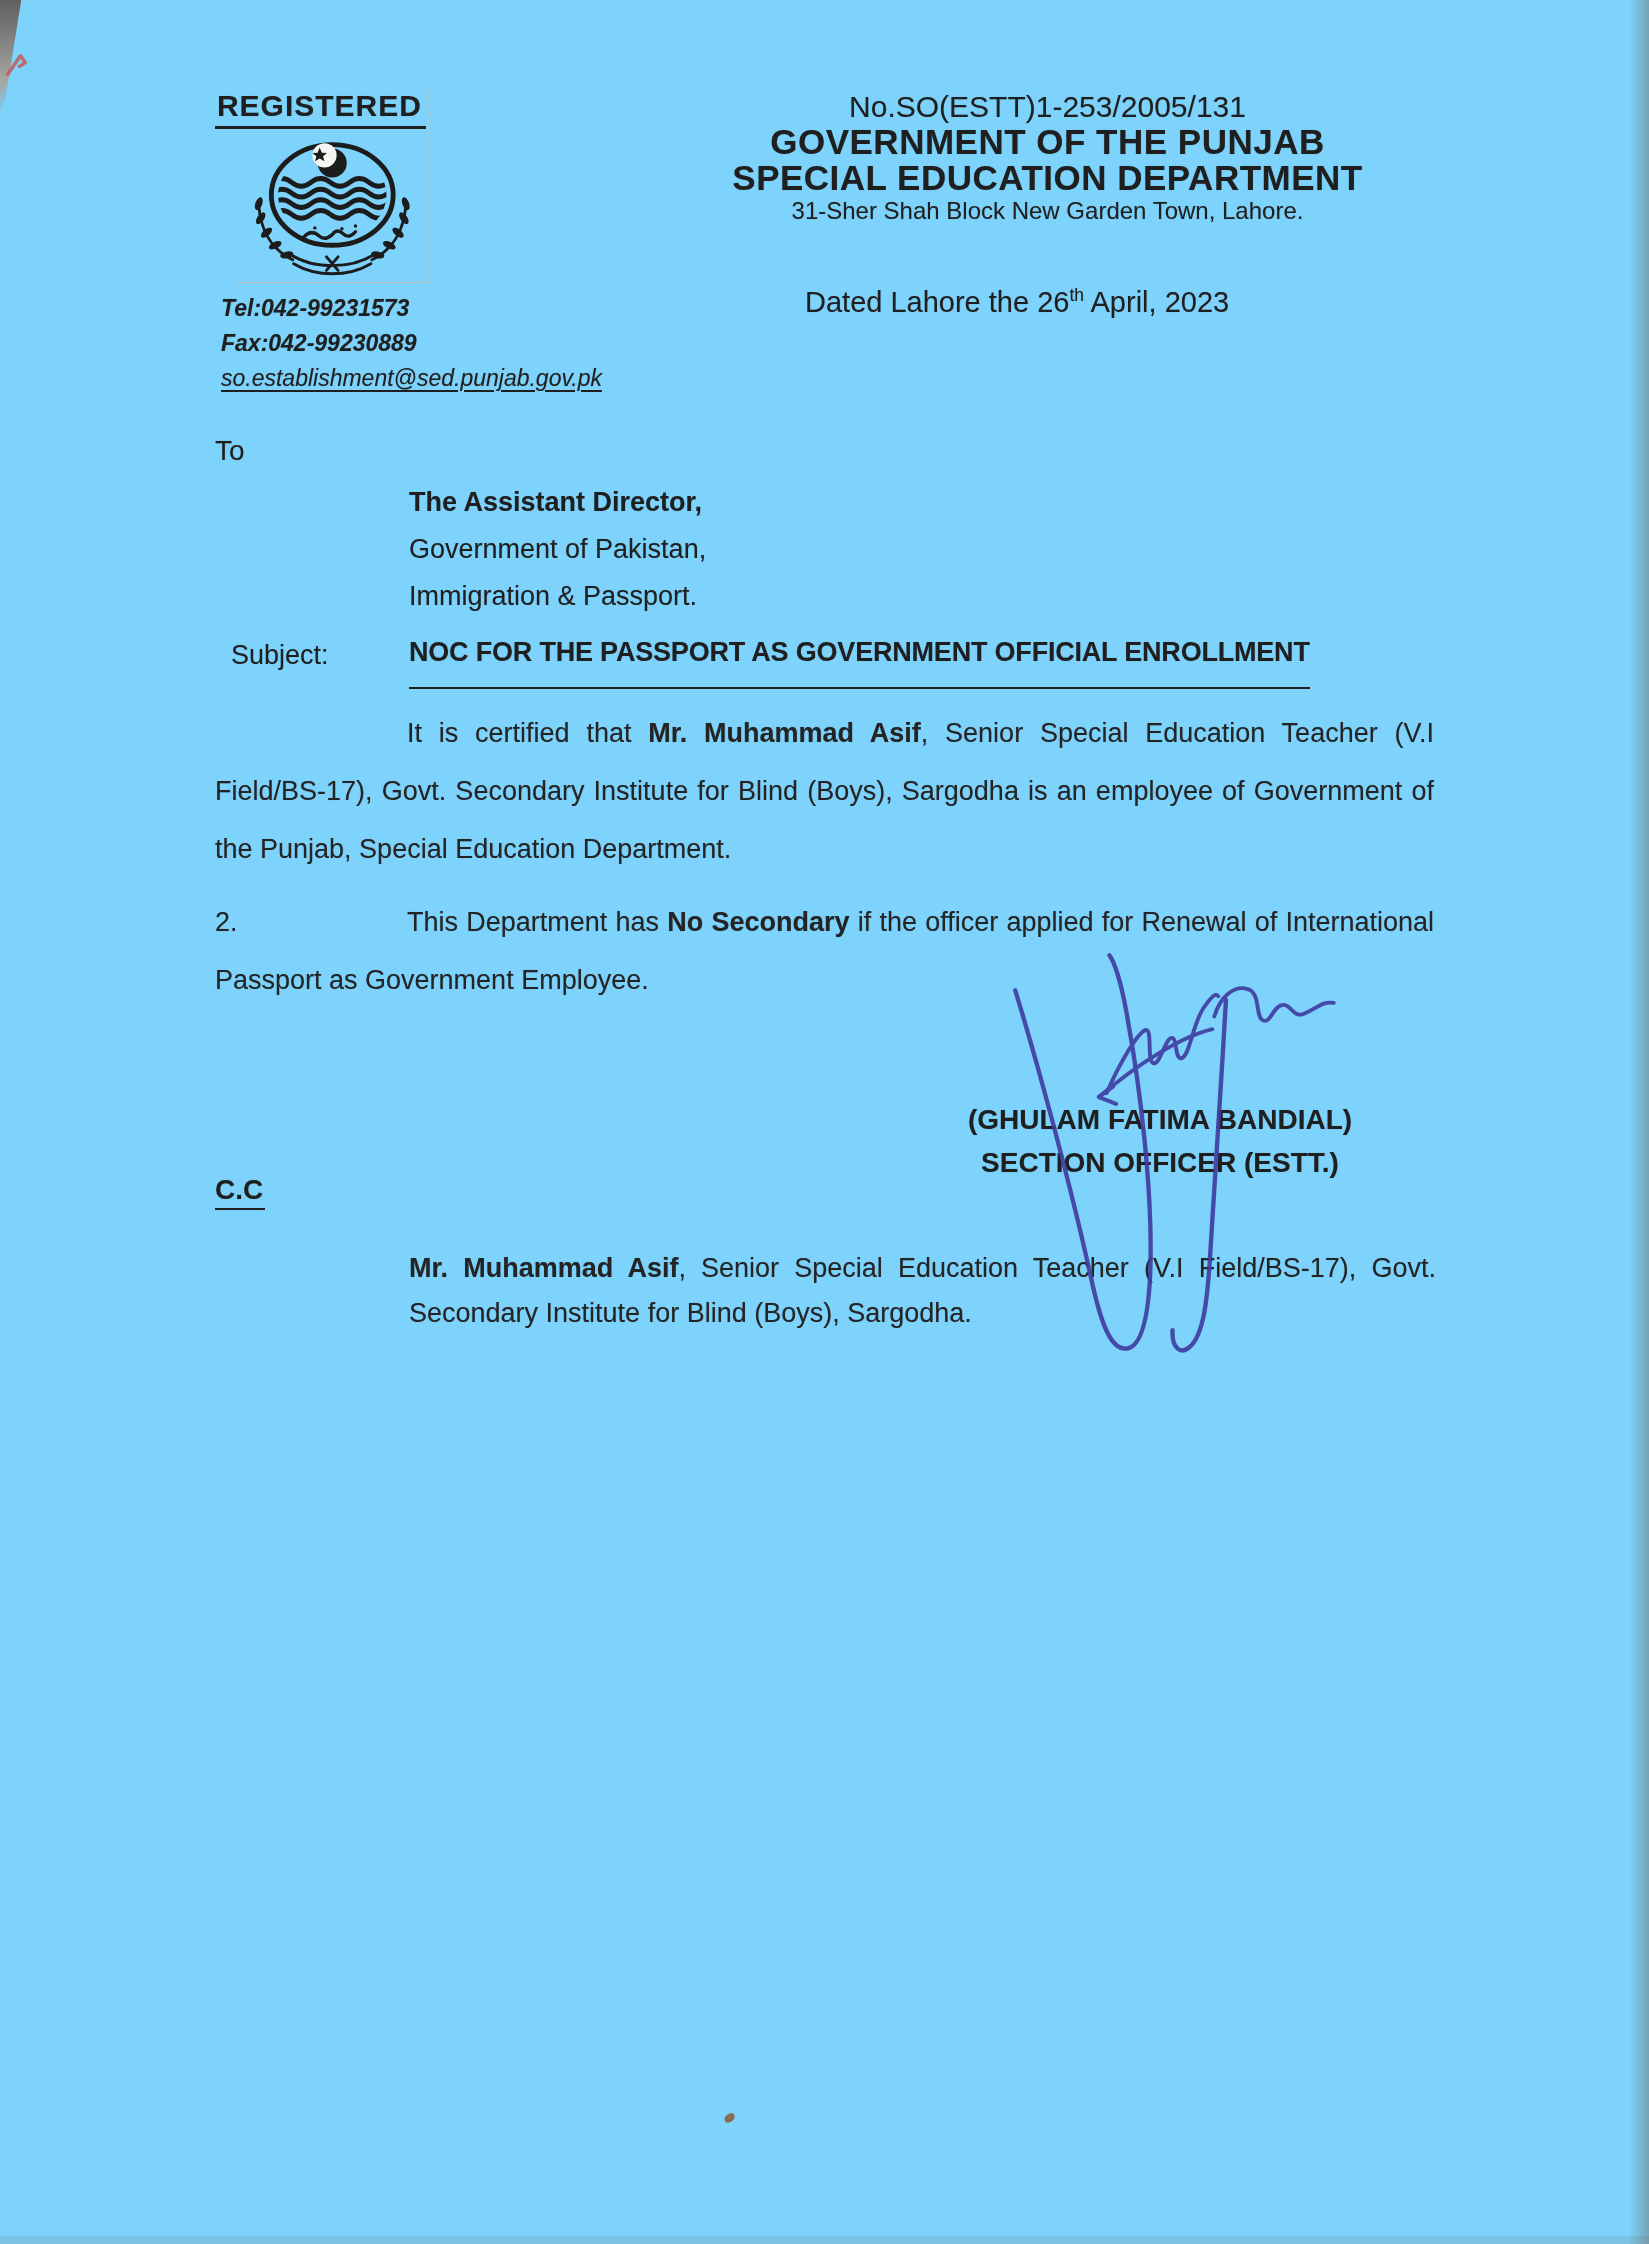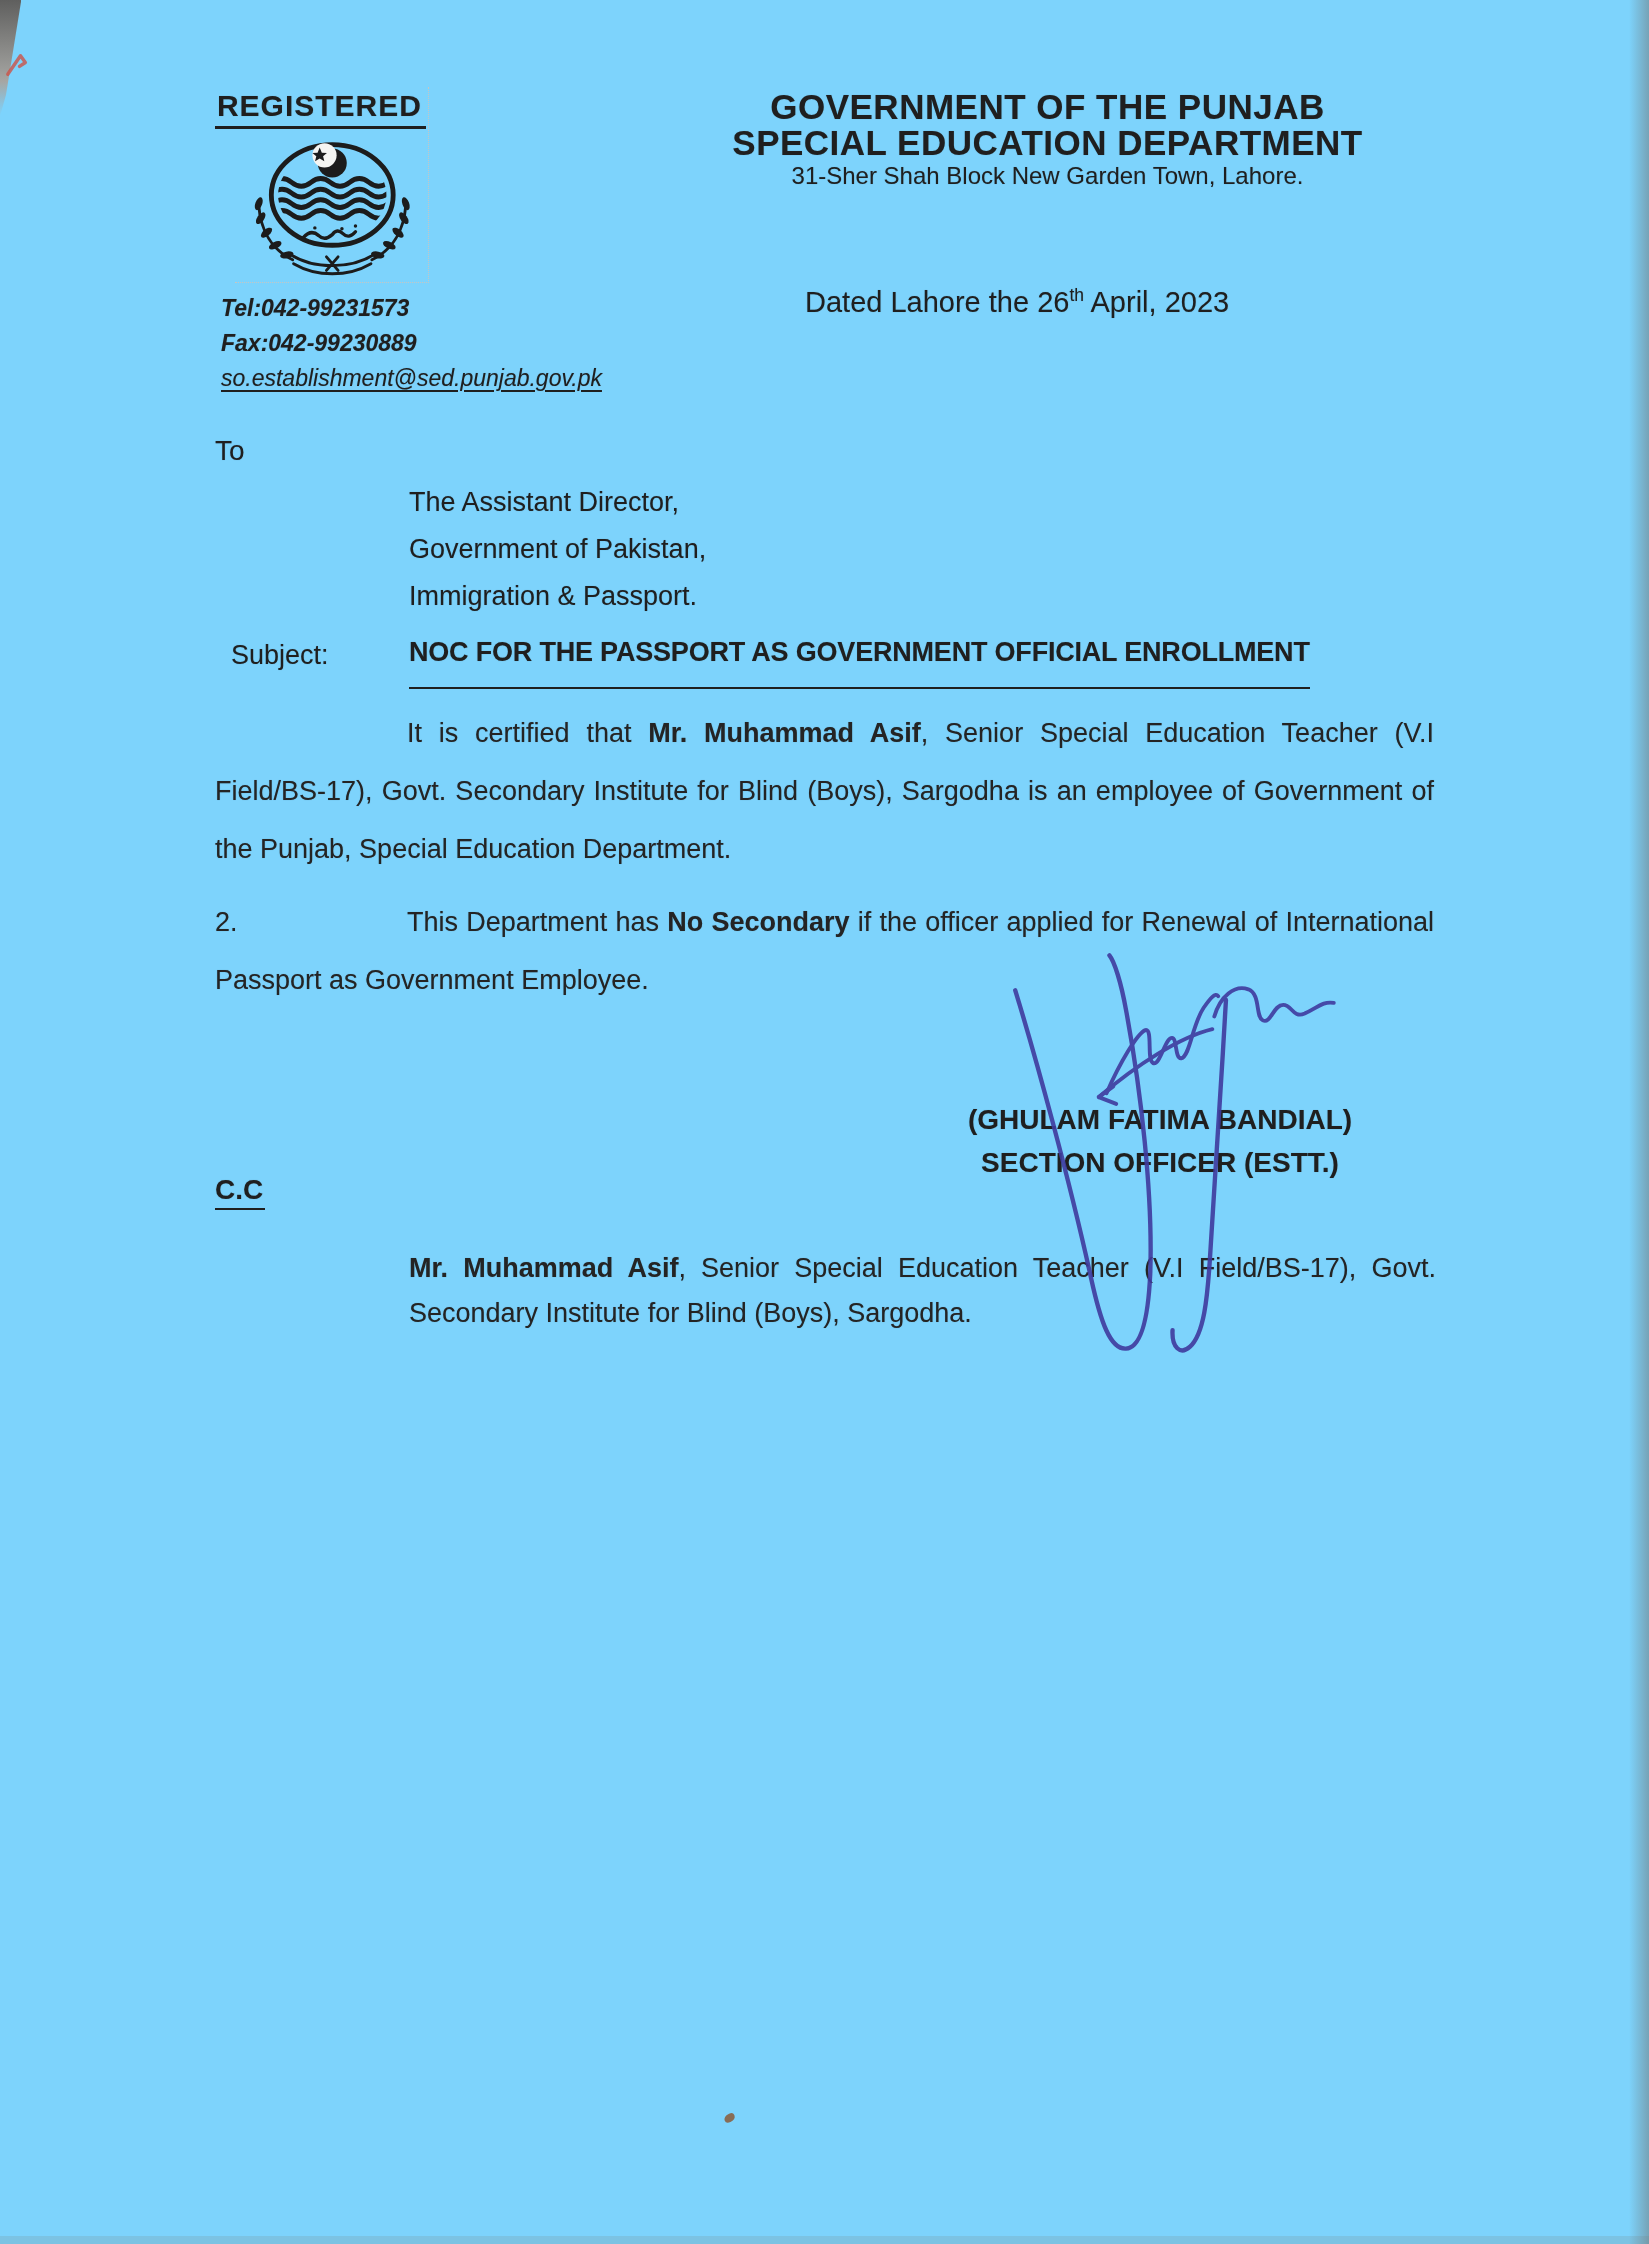--- a/index.html
+++ b/index.html
@@ -26,21 +26,21 @@
   .dept1,.dept2{font-size:35px;font-weight:bold;line-height:36px;letter-spacing:0.5px;}
   .dept-addr{font-size:24px;line-height:29px;}
   .contact{left:221px;top:291px;font-size:23px;font-weight:bold;line-height:35px;font-style:italic;}
   .contact .email{font-weight:normal;text-decoration:underline;text-underline-offset:3.9px;text-decoration-thickness:1.9px;}
   .dateline{left:805px;top:285px;font-size:29px;}
   .dateline sup{font-size:17.5px;}
 
   
   .to-label{left:215px;top:435px;font-size:28px;}
   .addressee{left:409px;top:479px;font-size:27px;line-height:47px;}
-  .addressee .b{font-weight:normal;}
+  .addressee .b{font-weight:bold;}
   .subject-label{left:231px;top:640px;font-size:27px;}
   .subject-text{
     left:409px;top:637px;font-size:27px;font-weight:bold;letter-spacing:-0.2px;
     border-bottom:2.9px solid #1f1f1f;padding-bottom:19px;
   }
   .para{font-size:27px;line-height:58px;text-align:justify;color:#242424;}
   .p1{left:215px;top:677px;width:1219px;text-indent:192px;}
   .p2{left:215px;top:893px;width:1219px;}
   .p2 .ptext{display:block;text-indent:192px;text-align:justify;}
   .p2 .num{position:absolute;left:0;top:0;line-height:58px;}
@@ -127,20 +127,21 @@
 
       <g stroke-width="3">
         <path d="M 298,262 C 322,278 362,278 386,262"></path>
         <path d="M 302,272 C 326,286 358,286 382,272"></path>
         <path d="M 336,265 l 12,14 M 348,265 l -12,14"></path>
       </g>
     </g>
   </svg>
 
   <div class="abs head-center soft">
+    <div class="ref-no">No.SO(ESTT)1-253/2005/131</div>
     <div class="dept1">GOVERNMENT OF THE PUNJAB</div>
     <div class="dept2">SPECIAL EDUCATION DEPARTMENT</div>
     <div class="dept-addr">31-Sher Shah Block New Garden Town, Lahore.</div>
   </div>
 
   <div class="abs contact soft">
     <div>Tel:042-99231573</div>
     <div>Fax:042-99230889</div>
     <div class="email">so.establishment@sed.punjab.gov.pk</div>
   </div>

